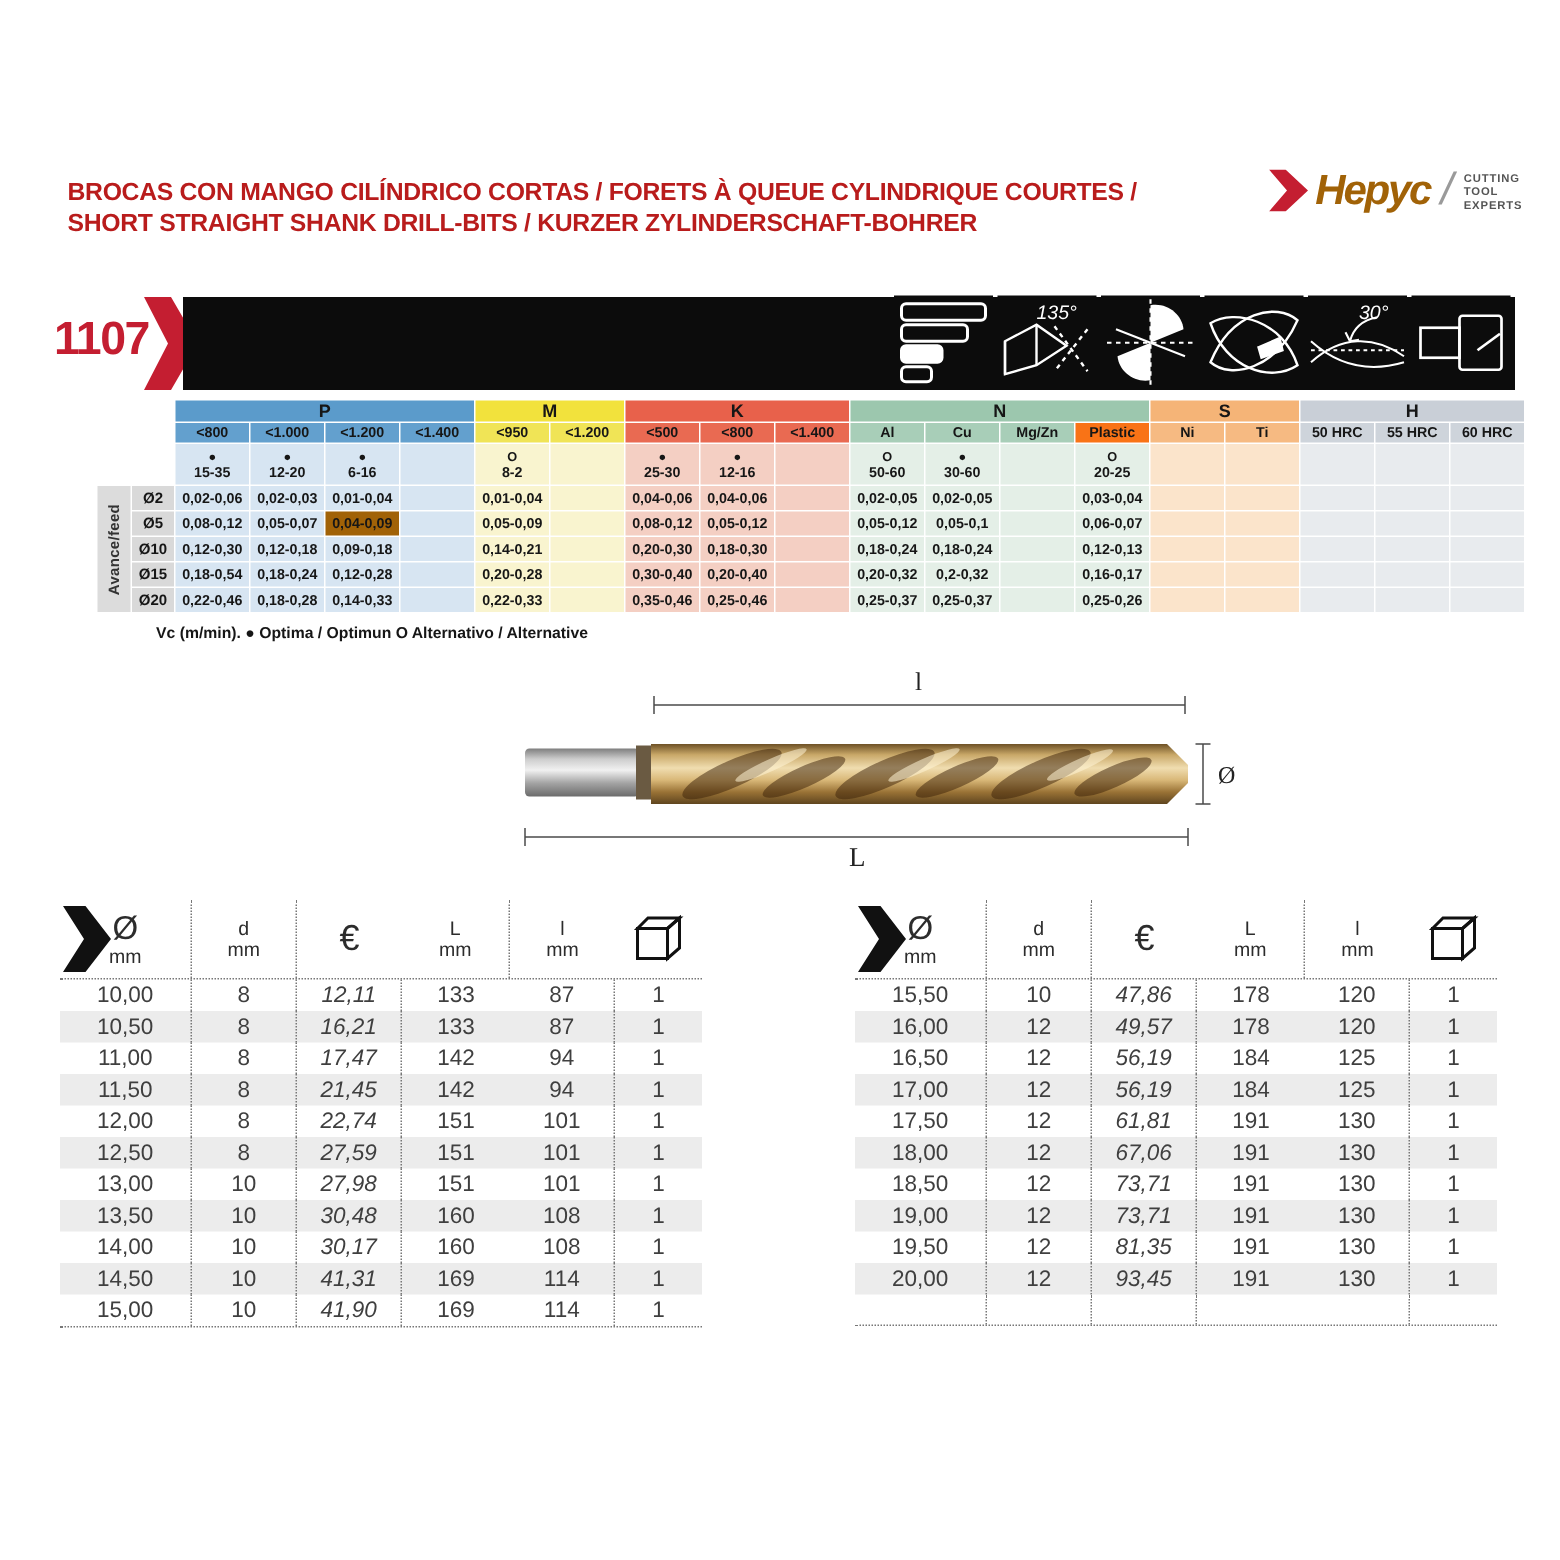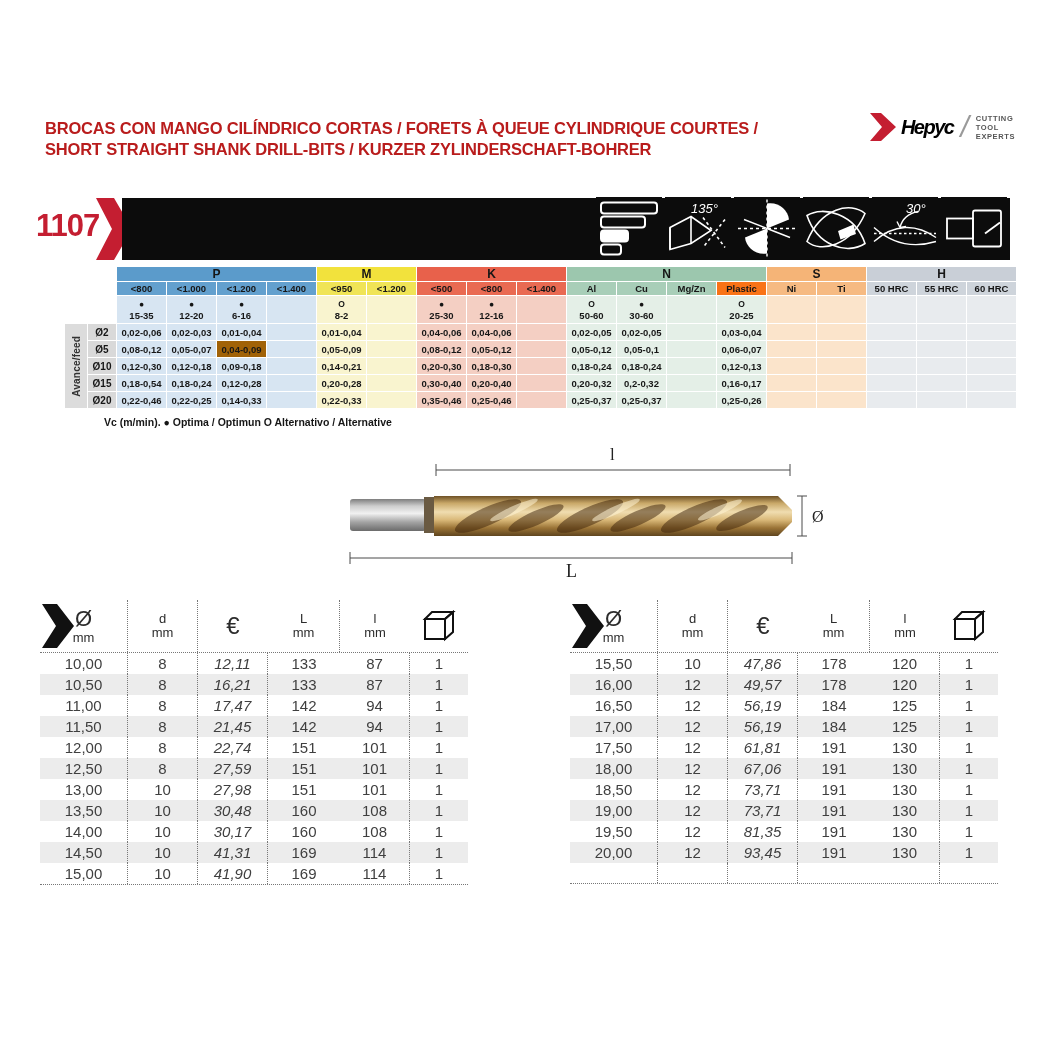--- a/index.html
+++ b/index.html
@@ -3,21 +3,21 @@
 <meta charset="utf-8">
 <style>
   * { margin:0; padding:0; box-sizing:border-box; }
   body { font-family:"Liberation Sans", sans-serif; background:#ffffff; }
   .page { position:relative; width:1040px; height:1040px; background:#fff; overflow:hidden; }
 
   
   .titleblock { position:absolute; left:45px; top:118px; color:#b91c1c; font-weight:bold;
                 font-size:16.5px; line-height:21px; letter-spacing:-0.2px; }
   .logo { position:absolute; right:25px; top:110px; display:flex; align-items:center; gap:5px; }
-  .logo .brand { font-size:20px; font-weight:800; font-style:italic; color:#000000; letter-spacing:-1.5px; }
+  .logo .brand { font-size:28px; font-weight:800; font-style:italic; color:#a16207; letter-spacing:-1.5px; }
   .logo .slash { font-size:30px; color:#9a9a9a; font-weight:300; font-style:italic; margin:0 2px; }
   .logo .tag { display:flex; flex-direction:column; justify-content:center; }
   .logo .tag span { font-size:7.5px; font-weight:bold; color:#555; letter-spacing:0.6px; line-height:9px; }
 
   
   .prodcode { position:absolute; left:36px; top:208px; font-size:31px; font-weight:800;
               color:#c41e31; letter-spacing:-1px; }
   .prodchev { position:absolute; left:96px; top:198px; }
   .blackbar { position:absolute; left:122px; top:198px; width:888px; height:62px; background:#0c0c0c; }
   .prodname { position:absolute; left:142px; top:212px; font-size:26px; font-weight:800;
@@ -310,21 +310,21 @@
           <td class="val" style="background: rgb(228, 239, 231);">0,16-0,17</td>
           <td class="val" style="background: rgb(251, 228, 203);"></td>
           <td class="val" style="background: rgb(251, 228, 203);"></td>
           <td class="val" style="background: rgb(232, 235, 238);"></td>
           <td class="val" style="background: rgb(232, 235, 238);"></td>
           <td class="val" style="background: rgb(232, 235, 238);"></td>
         </tr>
         <tr>
           <td class="dia">Ø20</td>
           <td class="val" style="background: rgb(215, 229, 242);">0,22-0,46</td>
-          <td class="val" style="background: rgb(215, 229, 242);">0,22-0,25</td>
+          <td class="val" style="background: rgb(215, 229, 242);">0,18-0,28</td>
           <td class="val" style="background: rgb(215, 229, 242);">0,14-0,33</td>
           <td class="val" style="background: rgb(215, 229, 242);"></td>
           <td class="val" style="background: rgb(249, 244, 207);">0,22-0,33</td>
           <td class="val" style="background: rgb(249, 244, 207);"></td>
           <td class="val" style="background: rgb(244, 207, 195);">0,35-0,46</td>
           <td class="val" style="background: rgb(244, 207, 195);">0,25-0,46</td>
           <td class="val" style="background: rgb(244, 207, 195);"></td>
           <td class="val" style="background: rgb(228, 239, 231);">0,25-0,37</td>
           <td class="val" style="background: rgb(228, 239, 231);">0,25-0,37</td>
           <td class="val" style="background: rgb(228, 239, 231);"></td>

